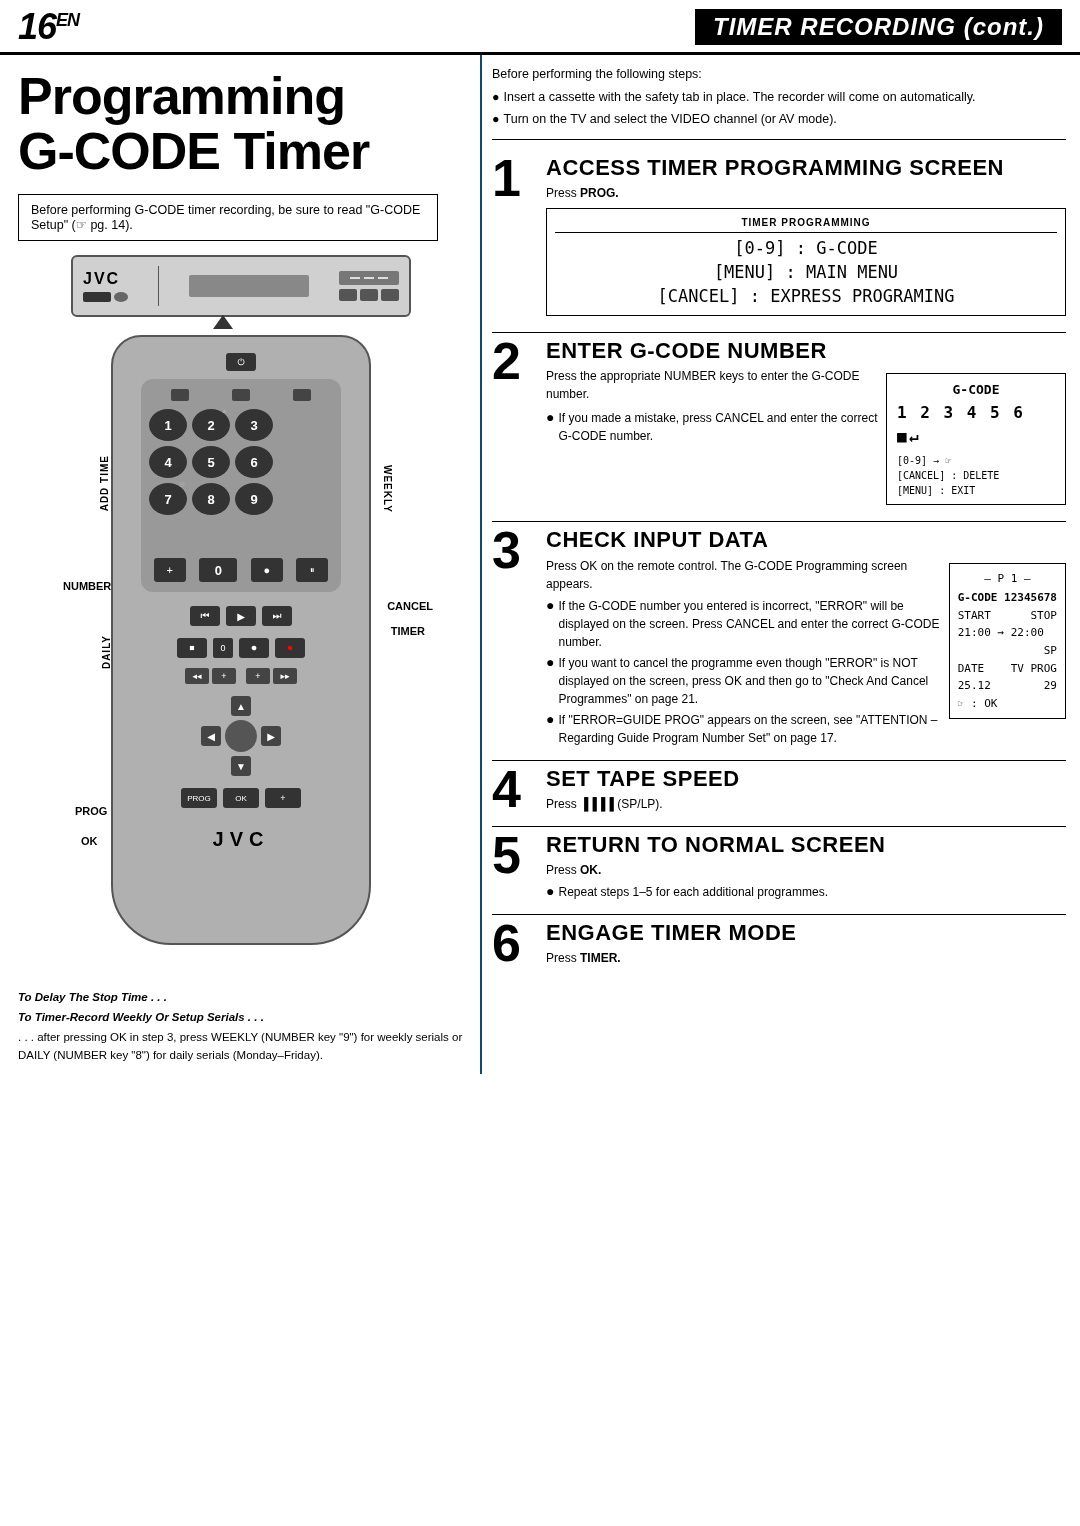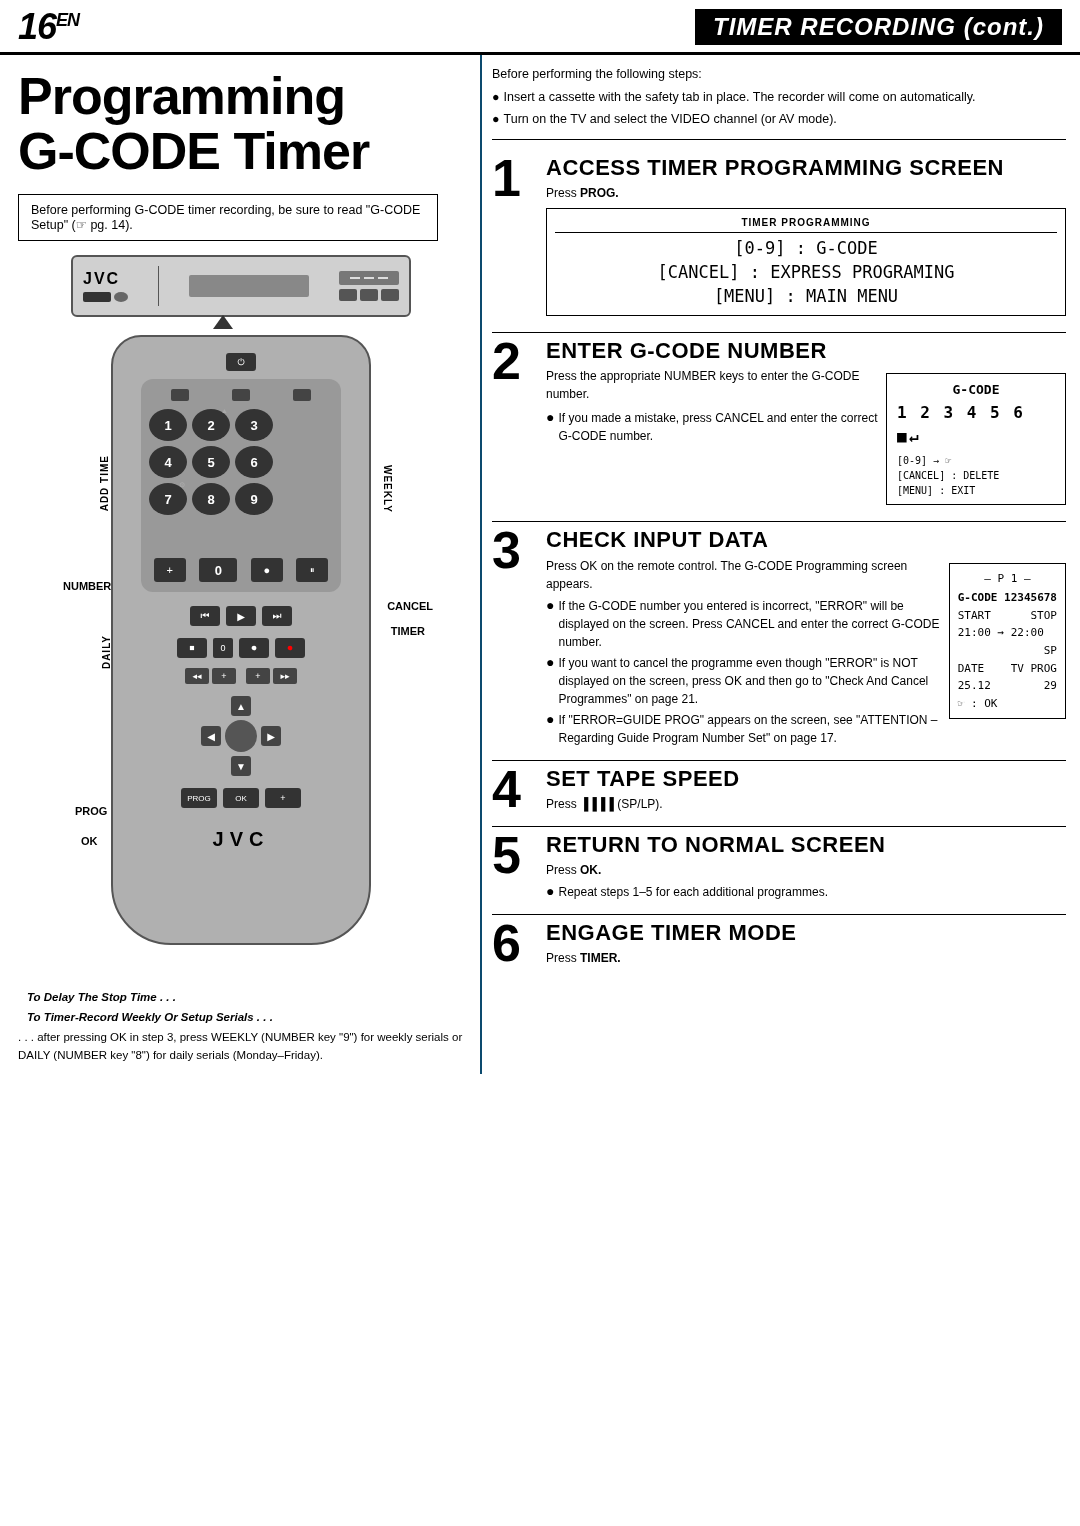--- a/index.html
+++ b/index.html
@@ -266,21 +266,20 @@
     
     .bottom-notes {
       margin-top: 14px;
       font-size: 11.5px;
       line-height: 1.55;
     }
     .bottom-notes .note-title {
       font-style: italic;
       font-weight: bold;
       margin-bottom: 2px;
-      margin-left: 9px;
     }
 
     
     .step-section {
       display: flex;
       flex-direction: row;
       margin-bottom: 0;
       border-bottom: 1px solid #000;
       padding-bottom: 10px;
       padding-top: 6px;
@@ -577,22 +576,22 @@
 
     <div class="step-section">
       <div class="step-num">1</div>
       <div class="step-content">
         <div class="step-heading">ACCESS TIMER PROGRAMMING SCREEN</div>
         <div class="step-body">
           <p><span>Press </span><strong>PROG.</strong></p>
           <div class="screen-box">
             <div class="screen-title">TIMER PROGRAMMING</div>
             <div class="screen-row">[0-9] : G-CODE</div>
+            <div class="screen-row">[MENU] : MAIN MENU</div>
             <div class="screen-row">[CANCEL] : EXPRESS PROGRAMING</div>
-            <div class="screen-row">[MENU] : MAIN MENU</div>
           </div>
         </div>
       </div>
     </div>
 
     <div class="step-section">
       <div class="step-num">2</div>
       <div class="step-content">
         <div class="step-heading">ENTER G-CODE NUMBER</div>
         <div class="step-body clearfix">

